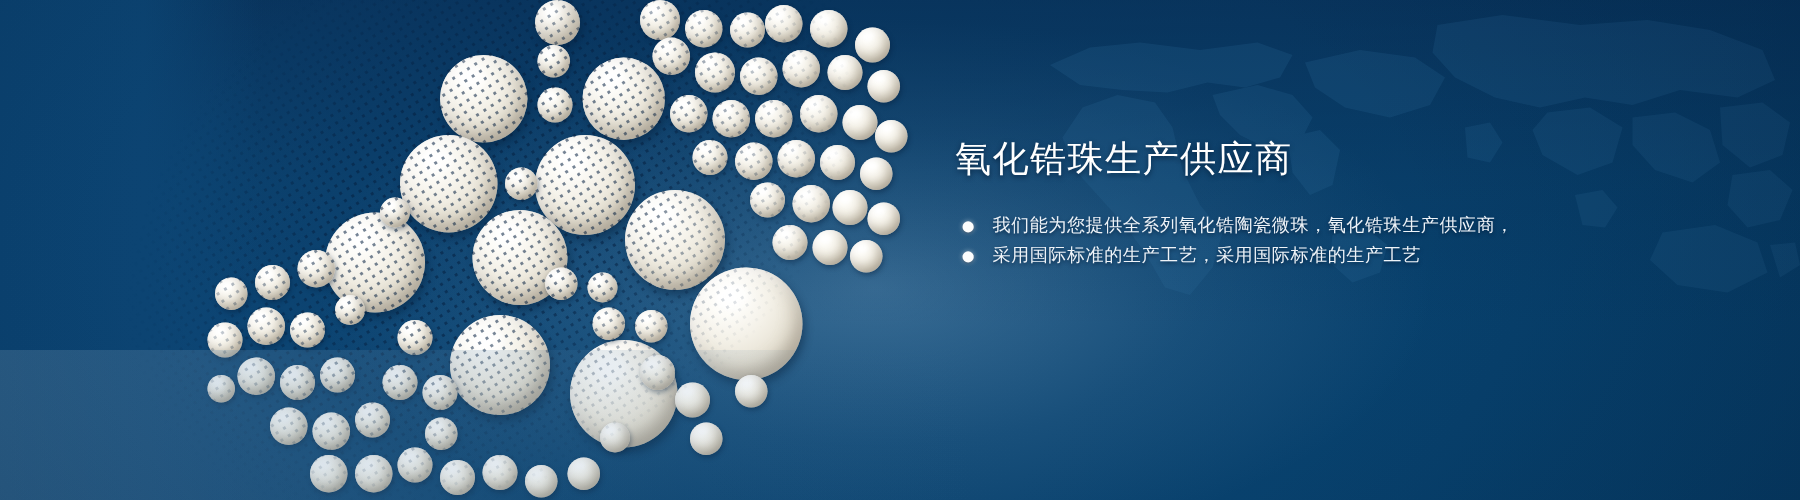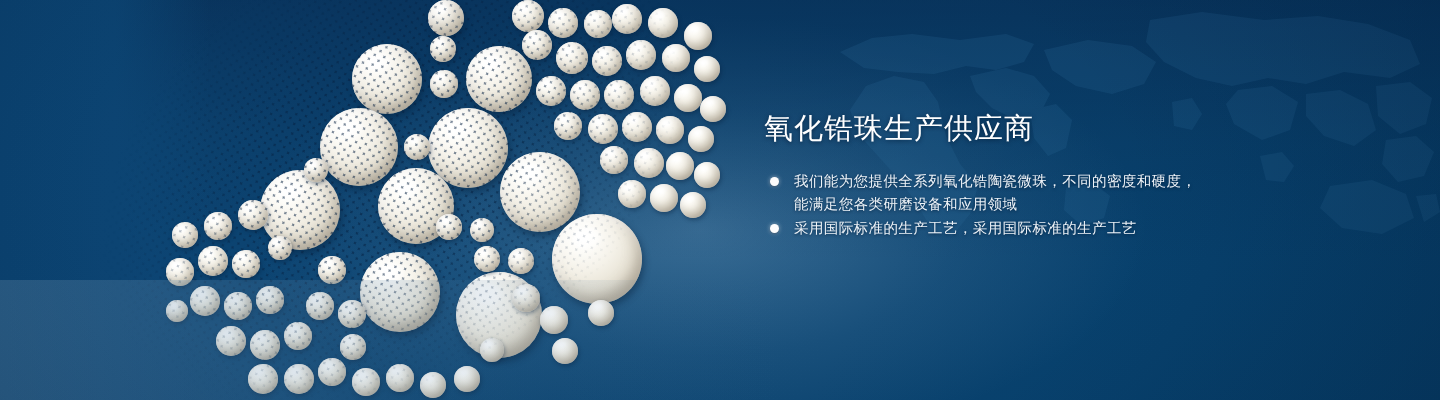--- a/index.html
+++ b/index.html
@@ -221,22 +221,21 @@
     </div>
   <div class="halftone"></div>
   <div class="bg-bottom-light"></div>
   <div class="bg-vignette"></div>
 
   <div class="content">
     <div class="headline">氧化锆珠生产供应商</div>
     <div class="bullets">
         <div class="bullet">
           <span class="dot"></span>
-          <span class="ln">我们能为您提供全系列氧化锆陶瓷微珠，不同的密度和硬度，</span>
-          <span class="ln">能满足您各类研磨设备和应用领域</span>
+          <span class="ln">我们能为您提供全系列氧化锆陶瓷微珠，氧化锆珠生产供应商，</span>
         </div>
         <div class="bullet">
           <span class="dot"></span>
           <span class="ln">采用国际标准的生产工艺，采用国际标准的生产工艺</span>
         </div>
       </div>
   </div>
 
 </div>
 

